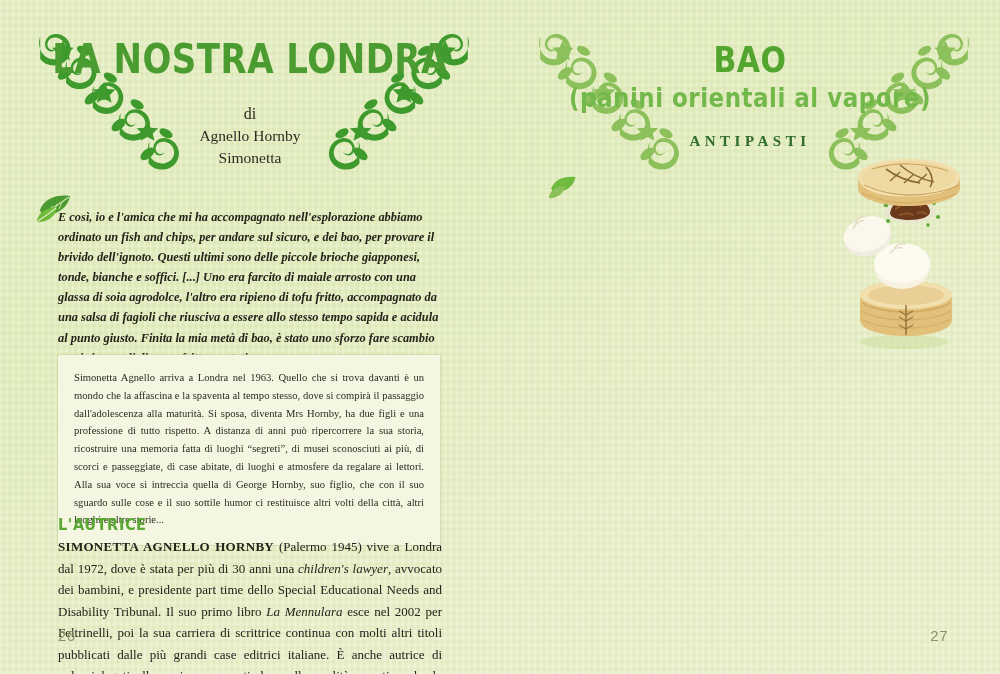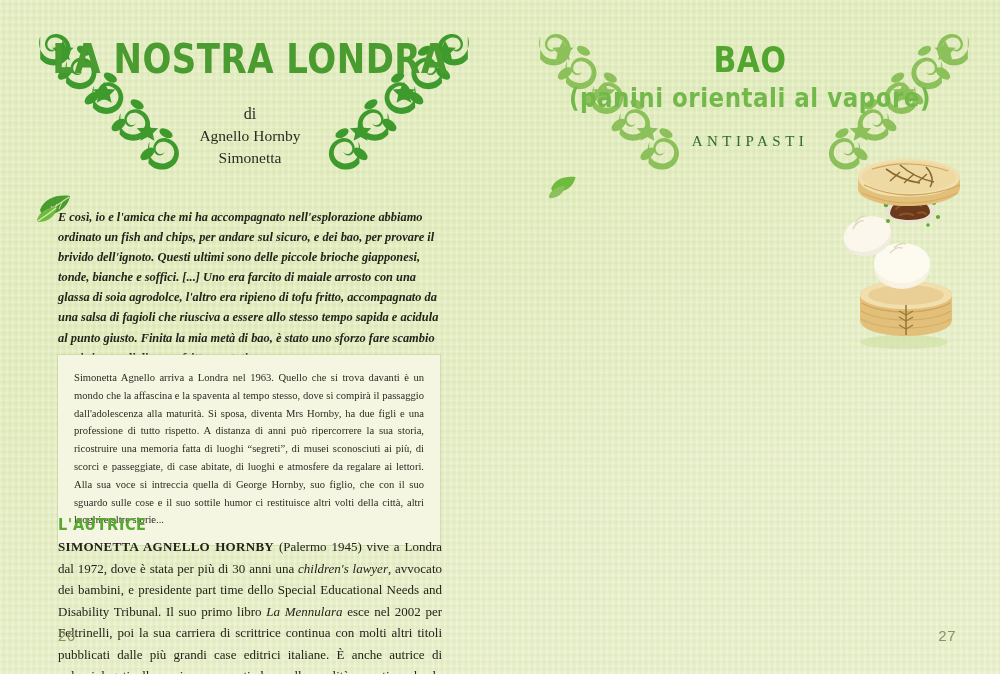--- a/index.html
+++ b/index.html
@@ -85,21 +85,21 @@
     color: #73b84a;
     font-weight: bold;
     margin-top: 4px;
   }
   .category {
     margin-top: 30px;
     font-family: "Liberation Serif", serif;
     font-size: 15px;
     letter-spacing: 4.5px;
     color: #2f6b2a;
-    font-weight: normal;
+    font-weight: bold;
   }
 
   
   .intro {
     position: absolute;
     left: 58px;
     top: 207px;
     width: 382px;
     font-family: "Liberation Serif", serif;
     font-style: italic;
@@ -169,21 +169,21 @@
   
   .folio {
     position: absolute;
     bottom: 30px;
     font-family: "Liberation Sans", sans-serif;
     font-size: 15px;
     color: #8a9168;
     letter-spacing: 0.5px;
   }
   .folio.left-f  { left: 58px; }
-  .folio.right-f { right: 44px; margin-top: 19px; }
+  .folio.right-f { right: 52px; margin-top: 19px; }
 </style>
 </head>
 <body>
 
 <div class="spread">
 
   <div class="page left">
 
     <svg class="flourish fl-tl" viewBox="0 0 160 160">
       <g fill="#3f9a2e">

